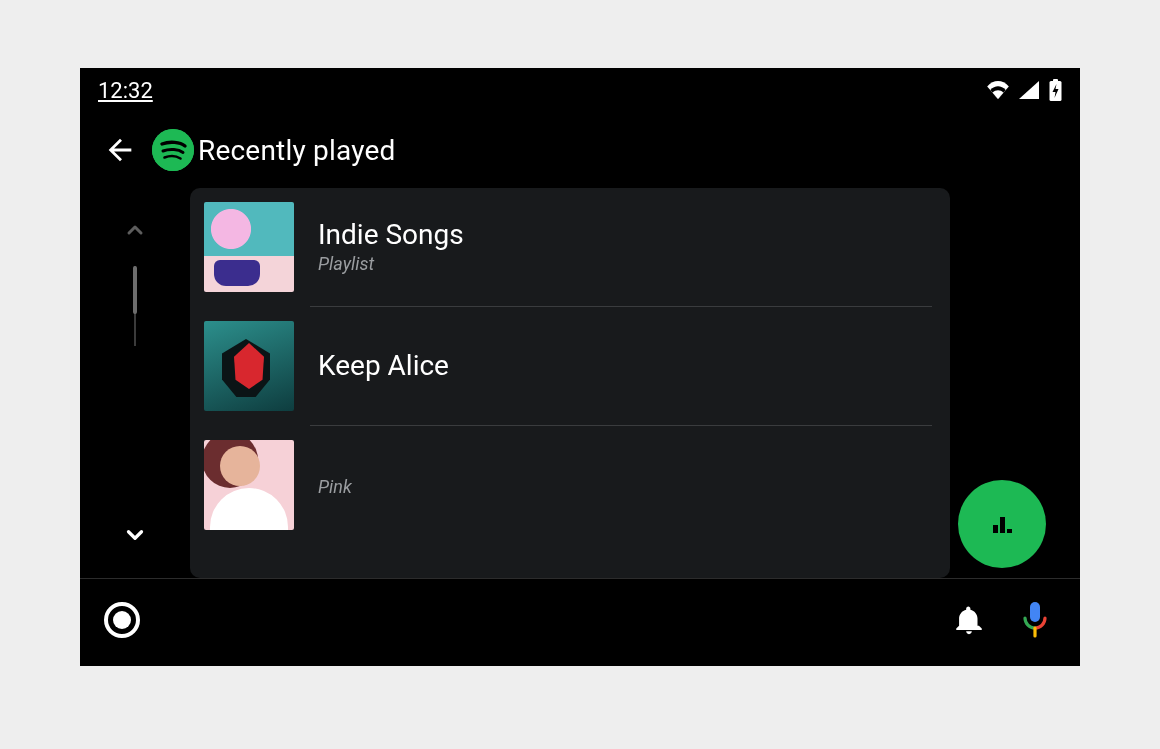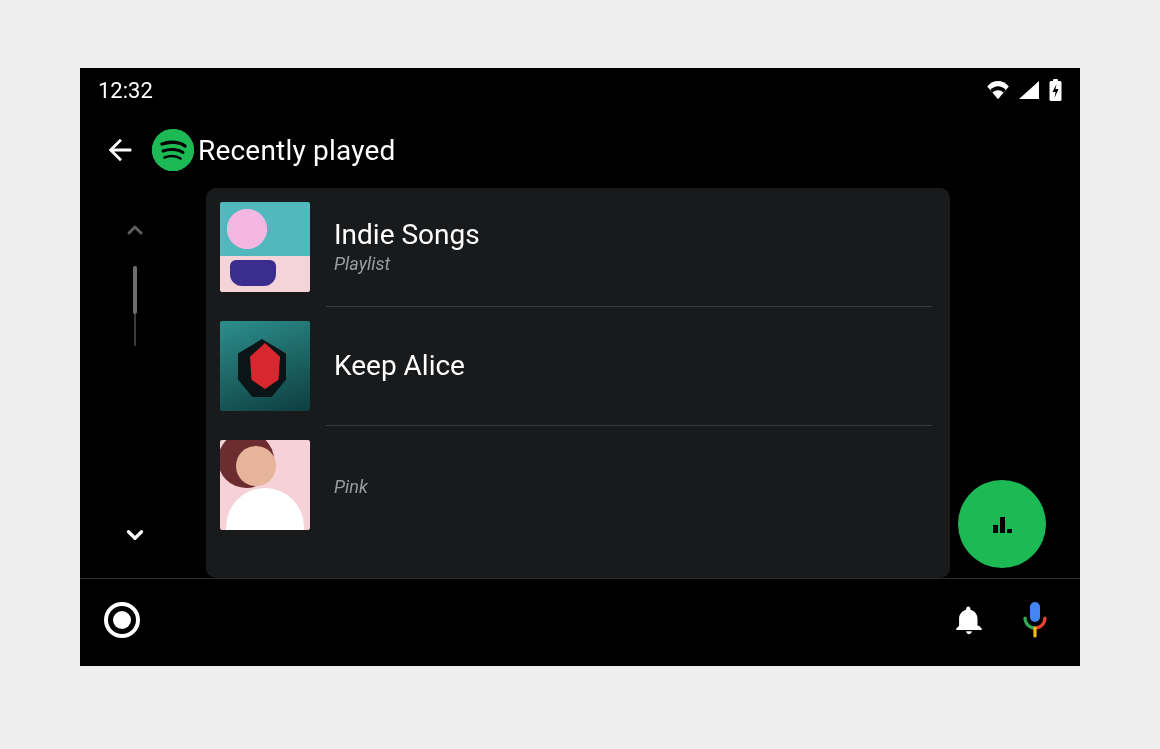--- a/index.html
+++ b/index.html
@@ -23,20 +23,21 @@
   }
 
   
   .status-bar {
     display: flex;
     align-items: center;
     justify-content: space-between;
     height: 44px;
     padding: 0 18px;
     font-size: 22px;
+    text-decoration: underline;
   }
   .status-right {
     display: flex;
     align-items: center;
     gap: 10px;
   }
   .status-right svg { display:block; }
 
   
   .header {
@@ -100,21 +101,21 @@
     top:0;
     width:4px;
     height:48px;
     background:#6d6d6d;
     border-radius:2px;
   }
 
   .list-card {
     flex: 1;
     margin-right: 130px;
-    margin-left: 16px;
+    margin-left: 0;
     background: #181a1c;
     border-radius: 10px;
     overflow: hidden;
   }
   .list-item {
     display: flex;
     align-items: center;
     gap: 24px;
     padding: 14px 18px 14px 14px;
   }

